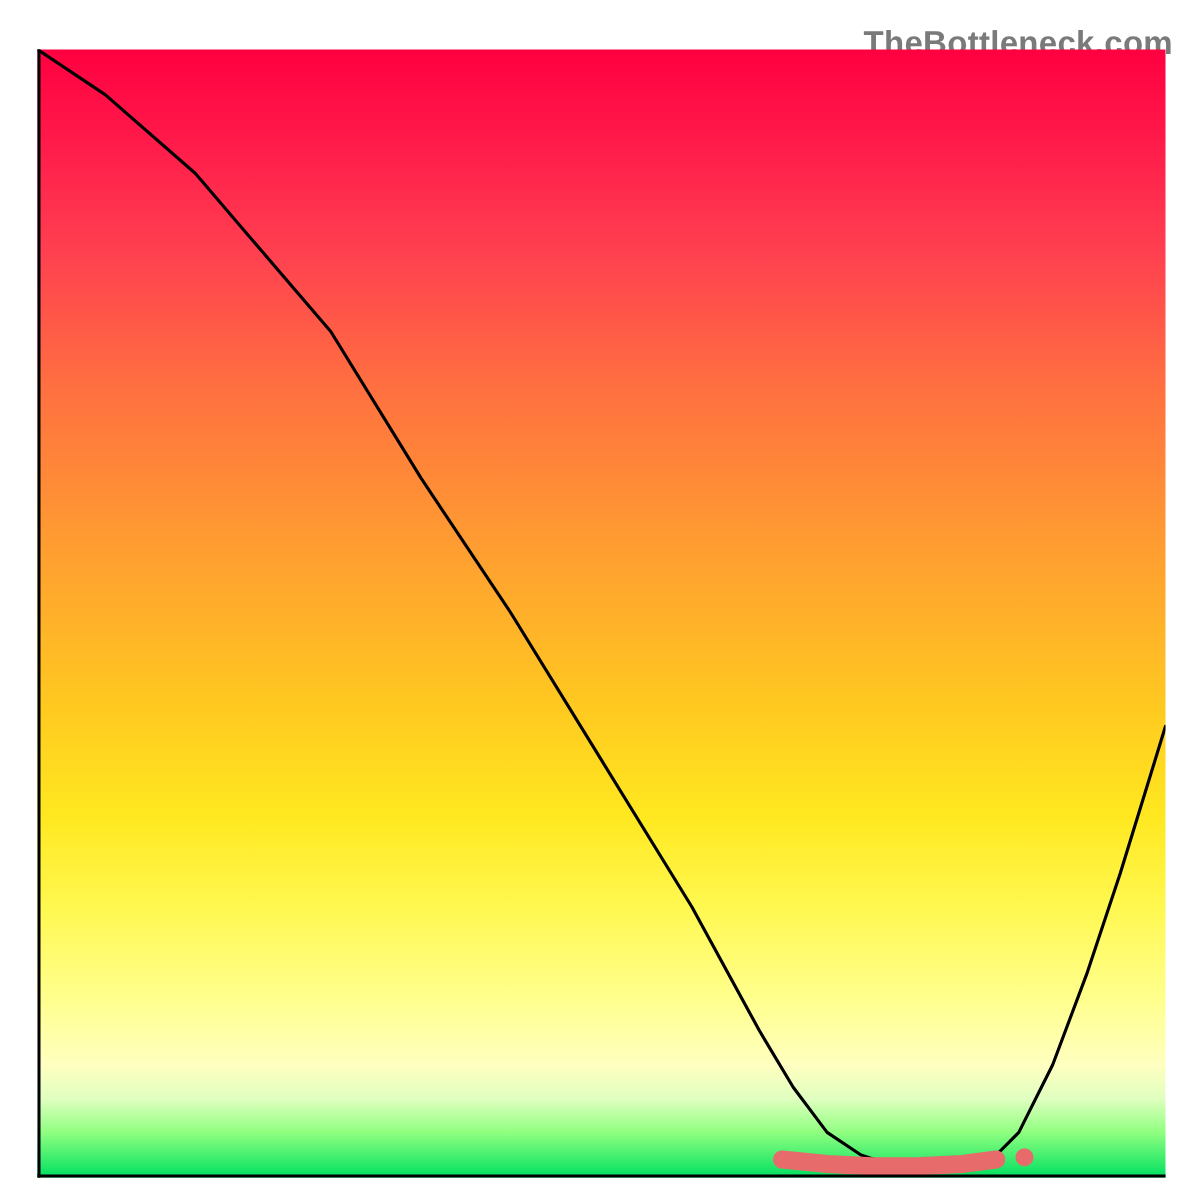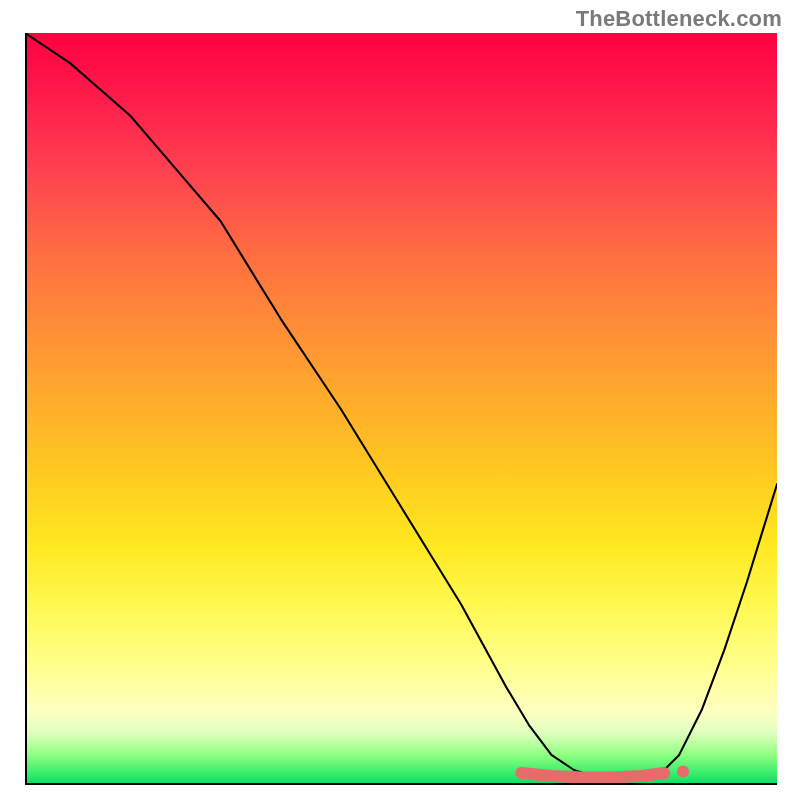--- a/index.html
+++ b/index.html
@@ -5,21 +5,21 @@
   * { margin: 0; padding: 0; box-sizing: border-box; }
   body {
     width: 800px;
     height: 800px;
     background: #ffffff;
     position: relative;
     font-family: Arial, sans-serif;
   }
   .watermark {
     position: absolute;
-    top: 6px;
+    top: 16px;
     right: 18px;
     font-size: 22px;
     font-weight: bold;
     color: #7a7a7a;
     letter-spacing: 0.2px;
   }
   .plot-wrap {
     position: absolute;
     left: 25px;
     top: 33px;

